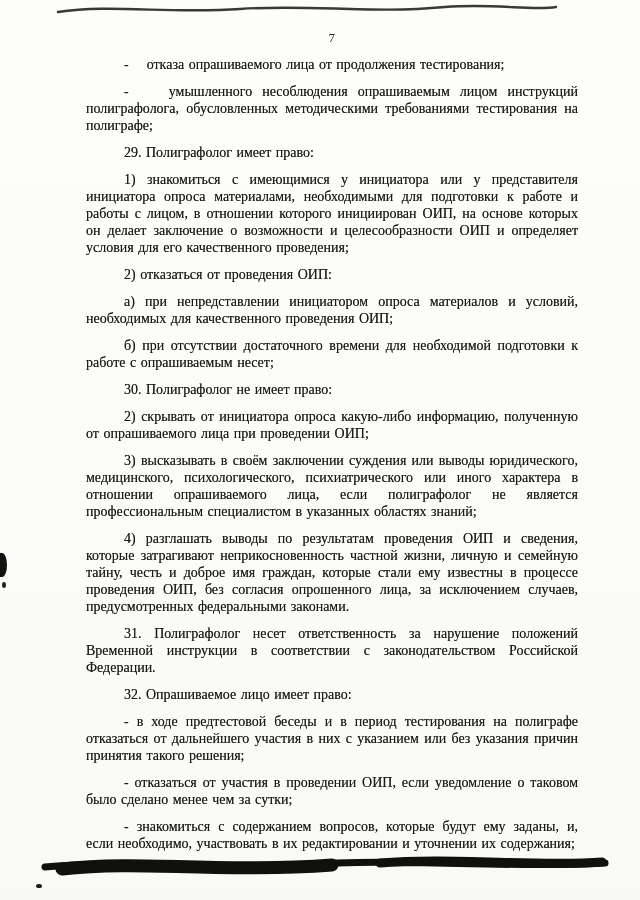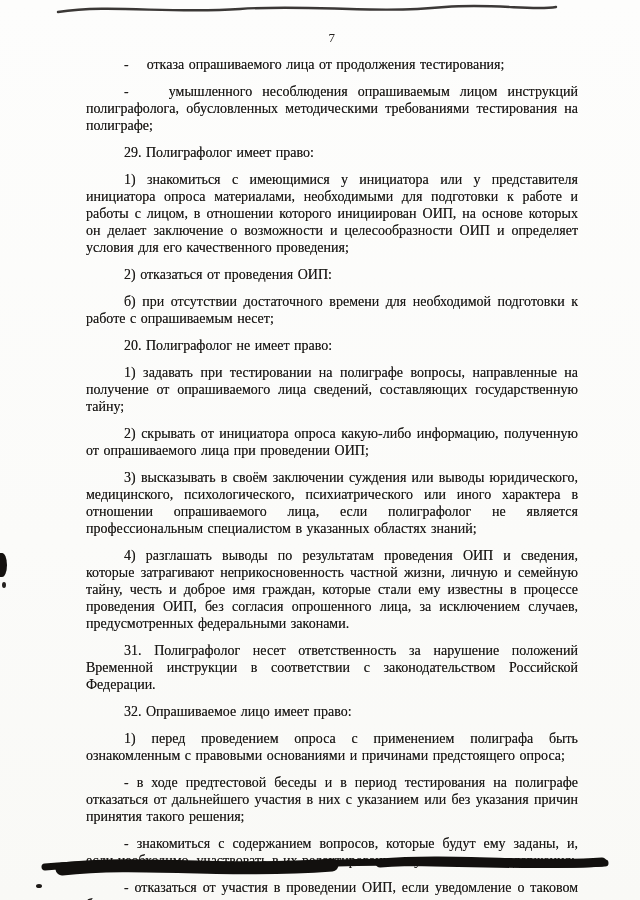--- a/index.html
+++ b/index.html
@@ -95,32 +95,31 @@
   </svg>
 
   <div class="page-number">7</div>
 
   <div class="content">
       <p class="para">-&nbsp;&nbsp;&nbsp;&nbsp;отказа опрашиваемого лица от продолжения тестирования;</p>
       <p class="para">-&nbsp;&nbsp;&nbsp;&nbsp;умышленного несоблюдения опрашиваемым лицом инструкций полиграфолога, обусловленных методическими требованиями тестирования на полиграфе;</p>
       <p class="para">29. Полиграфолог имеет право:</p>
       <p class="para">1) знакомиться с имеющимися у инициатора или у представителя инициатора опроса материалами, необходимыми для подготовки к работе и работы с лицом, в отношении которого инициирован ОИП, на основе которых он делает заключение о возможности и целесообразности ОИП и определяет условия для его качественного проведения;</p>
       <p class="para">2) отказаться от проведения ОИП:</p>
+      <p class="para">а) при непредставлении инициатором опроса материалов и условий, необходимых для качественного проведения ОИП;</p>
       <p class="para">б) при отсутствии достаточного времени для необходимой подготовки к работе с опрашиваемым несет;</p>
-      <p class="para">20. Полиграфолог не имеет право:</p>
-      <p class="para">1) задавать при тестировании на полиграфе вопросы, направленные на получение от опрашиваемого лица сведений, составляющих государственную тайну;</p>
+      <p class="para">30. Полиграфолог не имеет право:</p>
       <p class="para">2) скрывать от инициатора опроса какую-либо информацию, полученную от опрашиваемого лица при проведении ОИП;</p>
       <p class="para">3) высказывать в своём заключении суждения или выводы юридического, медицинского, психологического, психиатрического или иного характера в отношении опрашиваемого лица, если полиграфолог не является профессиональным специалистом в указанных областях знаний;</p>
       <p class="para">4) разглашать выводы по результатам проведения ОИП и сведения, которые затрагивают неприкосновенность частной жизни, личную и семейную тайну, честь и доброе имя граждан, которые стали ему известны в процессе проведения ОИП, без согласия опрошенного лица, за исключением случаев, предусмотренных федеральными законами.</p>
       <p class="para">31. Полиграфолог несет ответственность за нарушение положений Временной инструкции в соответствии с законодательством Российской Федерации.</p>
       <p class="para">32. Опрашиваемое лицо имеет право:</p>
-      <p class="para">1) перед проведением опроса с применением полиграфа быть ознакомленным с правовыми основаниями и причинами предстоящего опроса;</p>
       <p class="para">- в ходе предтестовой беседы и в период тестирования на полиграфе отказаться от дальнейшего участия в них с указанием или без указания причин принятия такого решения;</p>
+      <p class="para">- отказаться от участия в проведении ОИП, если уведомление о таковом было сделано менее чем за сутки;</p>
       <p class="para">- знакомиться с содержанием вопросов, которые будут ему заданы, и, если необходимо, участвовать в их редактировании и уточнении их содержания;</p>
-      <p class="para">- отказаться от участия в проведении ОИП, если уведомление о таковом было сделано менее чем за сутки;</p>
     </div>
 
   <div class="edge-mark"></div>
   <div class="edge-speck"></div>
   <div class="corner-speck"></div>
 
   <svg class="artifact-bottom" width="640" height="44" viewBox="0 0 640 44" aria-hidden="true">
     <path d="M45,22 C120,14 200,28 300,20 C400,12 500,24 605,18" stroke="#12100e" stroke-width="7" fill="none" stroke-linecap="round"></path>
     <path d="M62,24 C140,15 225,28 332,20" stroke="#12100e" stroke-width="13" fill="none" stroke-linecap="round"></path>
     <path d="M380,18 C450,12 540,22 602,17" stroke="#12100e" stroke-width="9" fill="none" stroke-linecap="round"></path>

